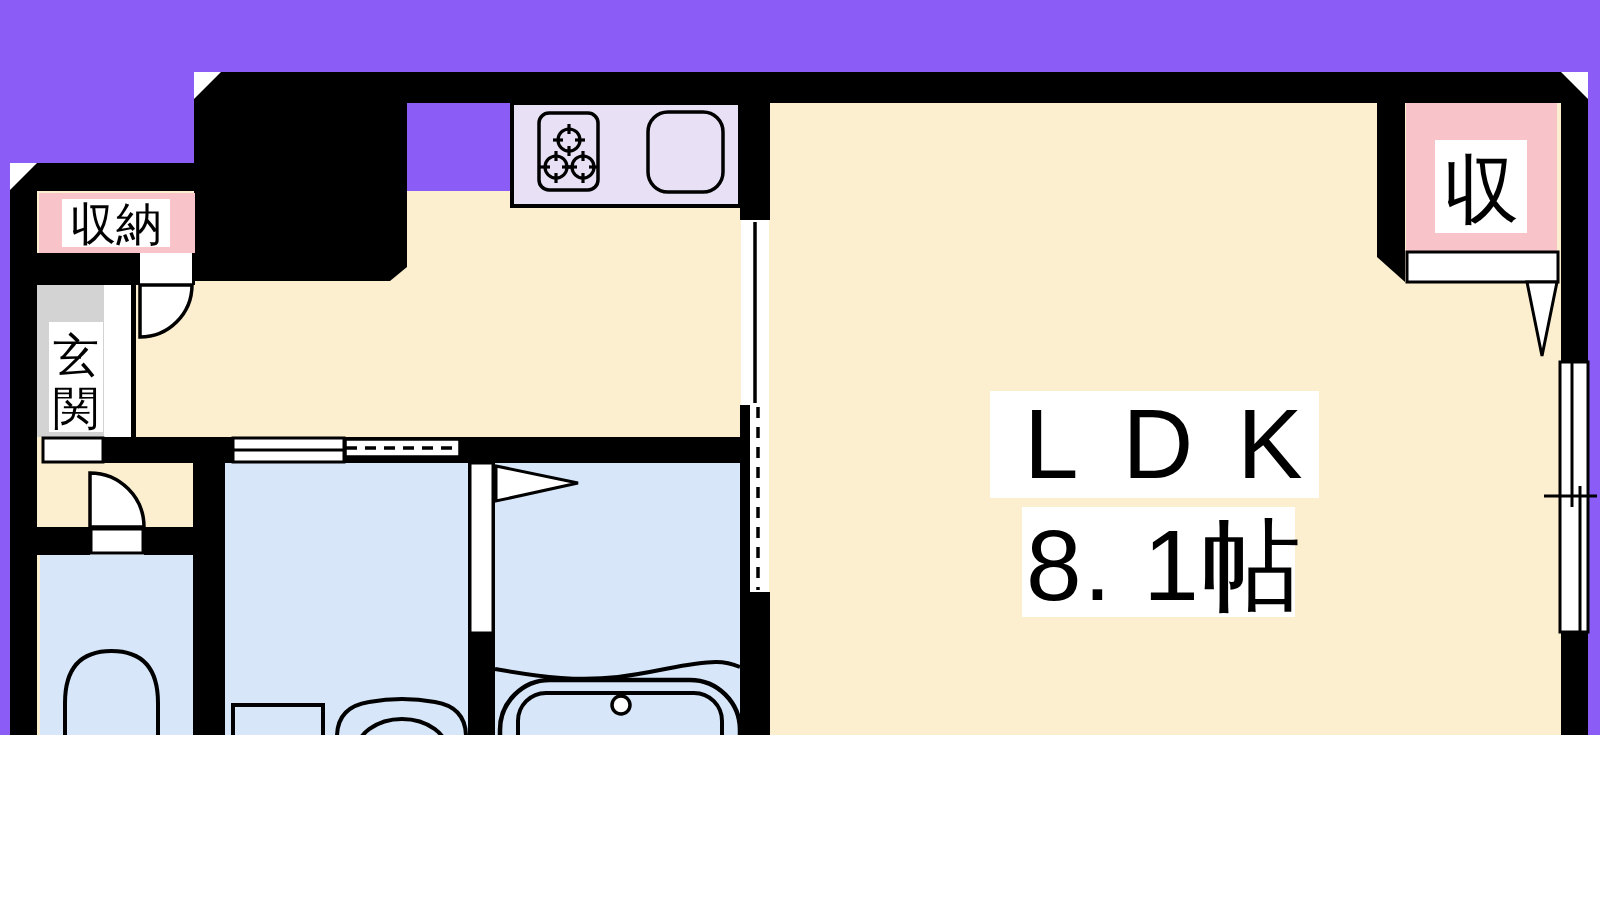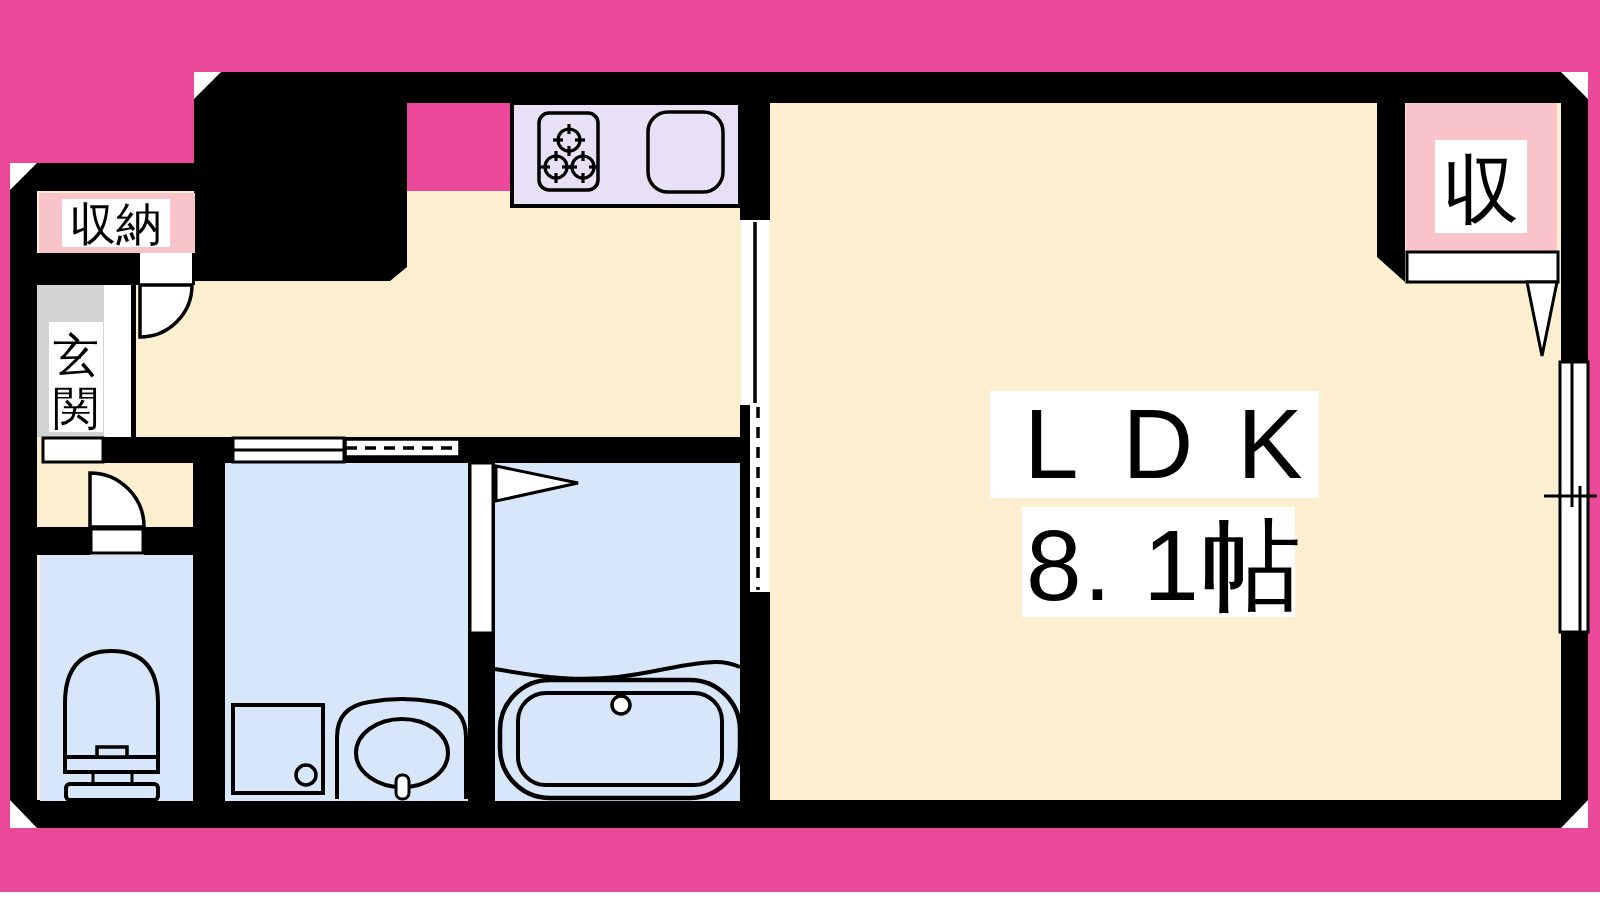--- a/index.html
+++ b/index.html
@@ -1,17 +1,17 @@
 <!DOCTYPE html>
 <html style="--c-wall: #000000; --c-floor_main: #FCEFD0; --c-floor_wet: #D7E6F8; --c-counter: #E8E0F4; --c-storage: #F9C4C9; --c-entrance: #D3D3D3; --c-text: #000000; --c-background: #FFFFFF;"><head>
 <meta charset="utf-8">
 <style>
   html,body{margin:0;padding:0;background:#ffffff;}
   body{font-family:"Liberation Sans","DejaVu Sans",sans-serif;}
-  .stage{position:relative;width:1600px;height:892px;background:#ec4899;overflow:hidden;}
+  .stage{position:relative;width:1600px;height:735px;background:#8b5cf6;overflow:hidden;}
   svg{display:block;}
   text{fill:#000;}
   .wallf{fill:var(--c-wall,#000);}
   .creamf{fill:var(--c-floor_main,#FCEFD0);}
   .bluef{fill:var(--c-floor_wet,#D7E6F8);}
   .pinkf{fill:var(--c-storage,#F9C4C9);}
   .grayf{fill:var(--c-entrance,#D3D3D3);}
   .whitef{fill:#ffffff;}
   .ln{stroke:#000;fill:none;}
   .lnw{stroke:#000;fill:#ffffff;}

